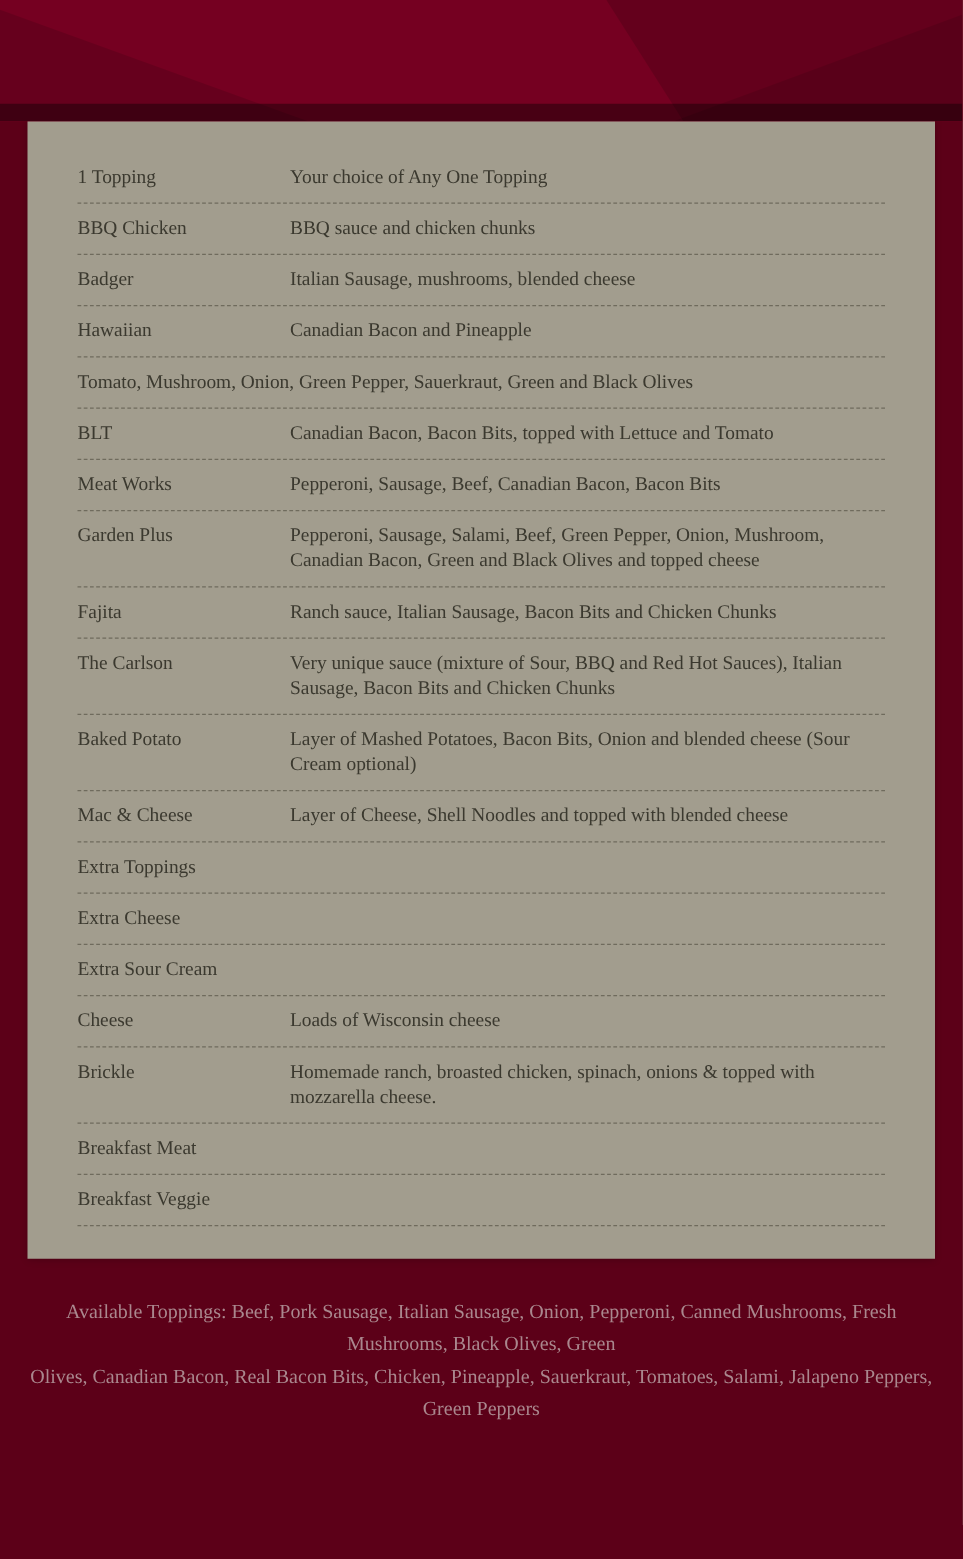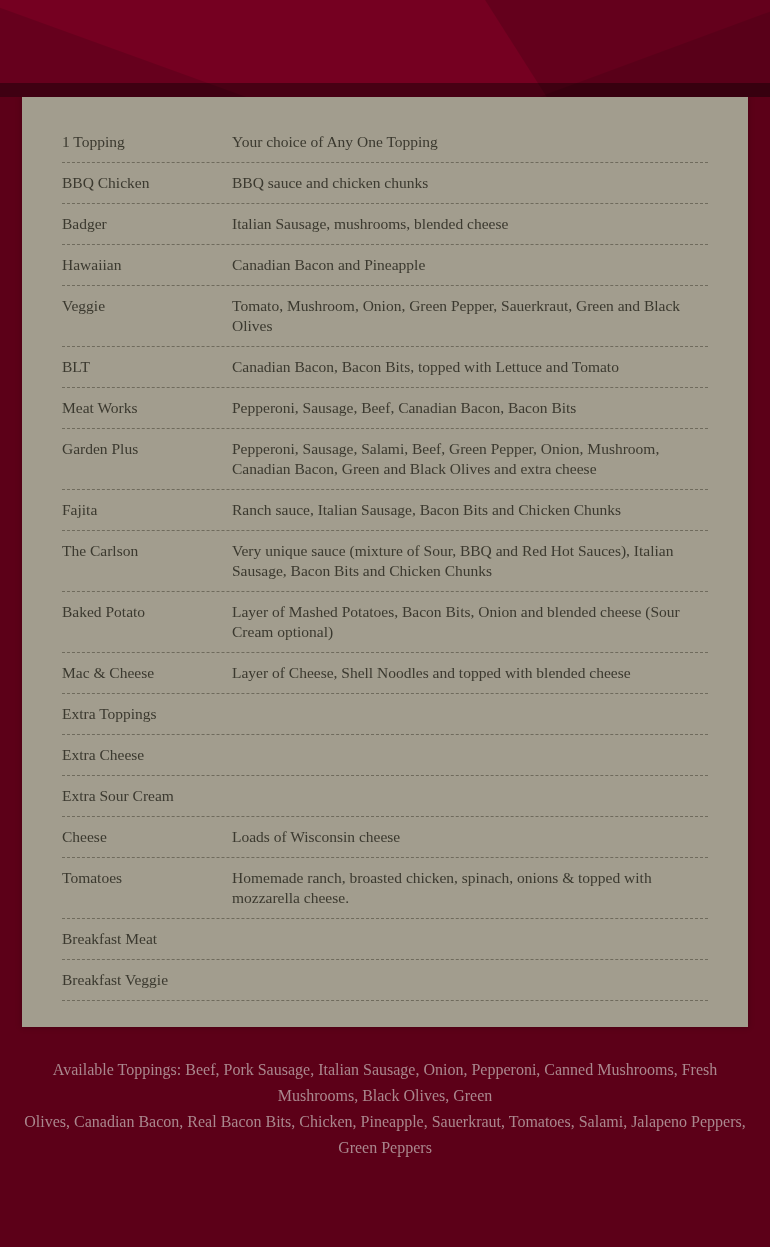--- a/index.html
+++ b/index.html
@@ -103,37 +103,36 @@
     <div class="menu-item-desc">Italian Sausage, mushrooms, blended cheese</div>
   </div>
 
   <div class="menu-row">
     <div class="menu-item-name">Hawaiian</div>
     <div class="menu-item-desc">Canadian Bacon and Pineapple</div>
   </div>
 
 
   <div class="menu-row">
-    <div class="menu-item-name">Veggie</div>
     <div class="menu-item-desc">Tomato, Mushroom, Onion, Green Pepper, Sauerkraut, Green and Black Olives</div>
   </div>
 
   <div class="menu-row">
     <div class="menu-item-name">BLT</div>
     <div class="menu-item-desc">Canadian Bacon, Bacon Bits, topped with Lettuce and Tomato</div>
   </div>
 
   <div class="menu-row">
     <div class="menu-item-name">Meat Works</div>
     <div class="menu-item-desc">Pepperoni, Sausage, Beef, Canadian Bacon, Bacon Bits</div>
   </div>
 
   <div class="menu-row">
     <div class="menu-item-name">Garden Plus</div>
-    <div class="menu-item-desc">Pepperoni, Sausage, Salami, Beef, Green Pepper, Onion, Mushroom, Canadian Bacon, Green and Black Olives and extra cheese</div>
+    <div class="menu-item-desc">Pepperoni, Sausage, Salami, Beef, Green Pepper, Onion, Mushroom, Canadian Bacon, Green and Black Olives and topped cheese</div>
   </div>
 
   <div class="menu-row">
     <div class="menu-item-name">Fajita</div>
     <div class="menu-item-desc">Ranch sauce, Italian Sausage, Bacon Bits and Chicken Chunks</div>
   </div>
 
   <div class="menu-row">
     <div class="menu-item-name">The Carlson</div>
     <div class="menu-item-desc">Very unique sauce (mixture of Sour, BBQ and Red Hot Sauces), Italian Sausage, Bacon Bits and Chicken Chunks</div>
@@ -163,21 +162,21 @@
     <div class="menu-item-name">Extra Sour Cream</div>
     <div class="menu-item-desc"></div>
   </div>
 
   <div class="menu-row">
     <div class="menu-item-name">Cheese</div>
     <div class="menu-item-desc">Loads of Wisconsin cheese</div>
   </div>
 
   <div class="menu-row">
-    <div class="menu-item-name">Tomatoes</div>
+    <div class="menu-item-name">Brickle</div>
     <div class="menu-item-desc">Homemade ranch, broasted chicken, spinach, onions &amp; topped with mozzarella cheese.</div>
   </div>
 
   <div class="menu-row">
     <div class="menu-item-name">Breakfast Meat</div>
     <div class="menu-item-desc"></div>
   </div>
 
   <div class="menu-row">
     <div class="menu-item-name">Breakfast Veggie</div>

